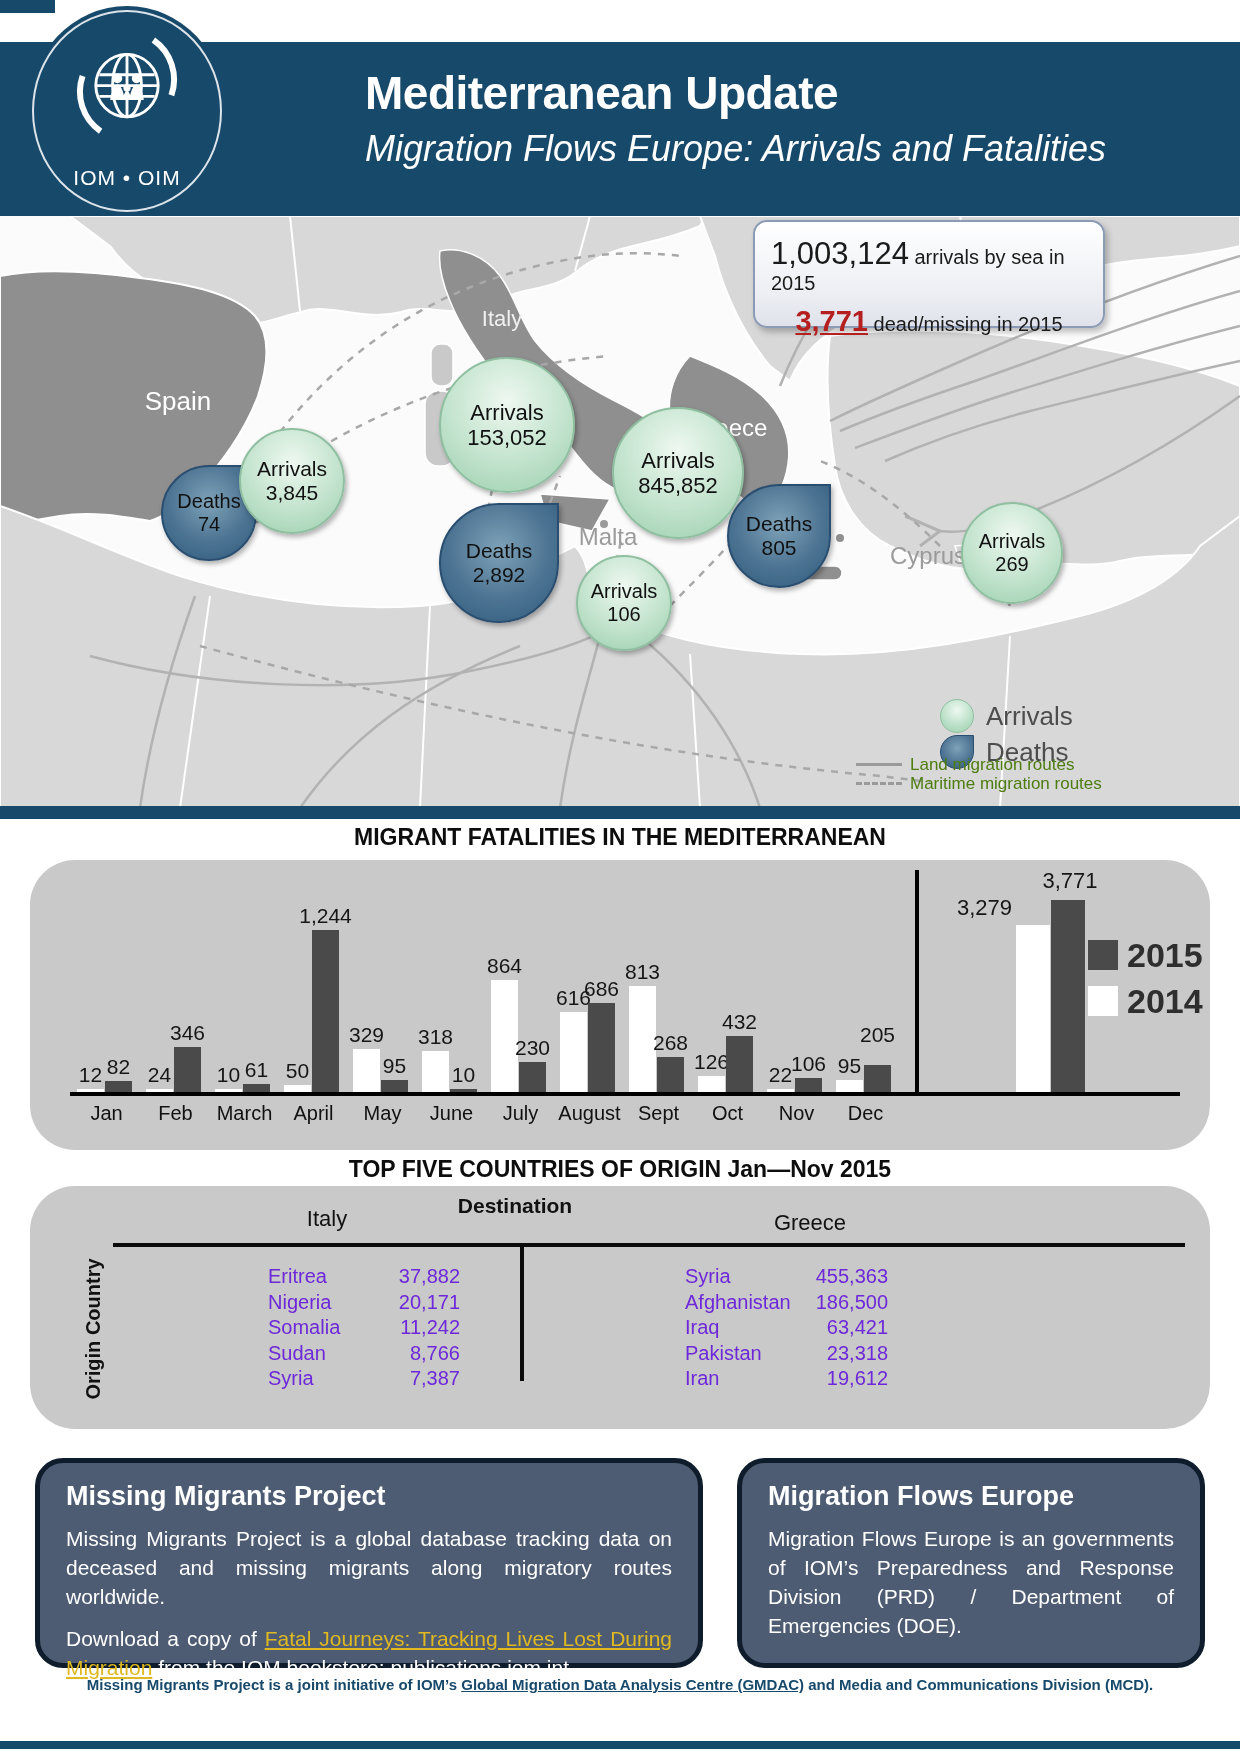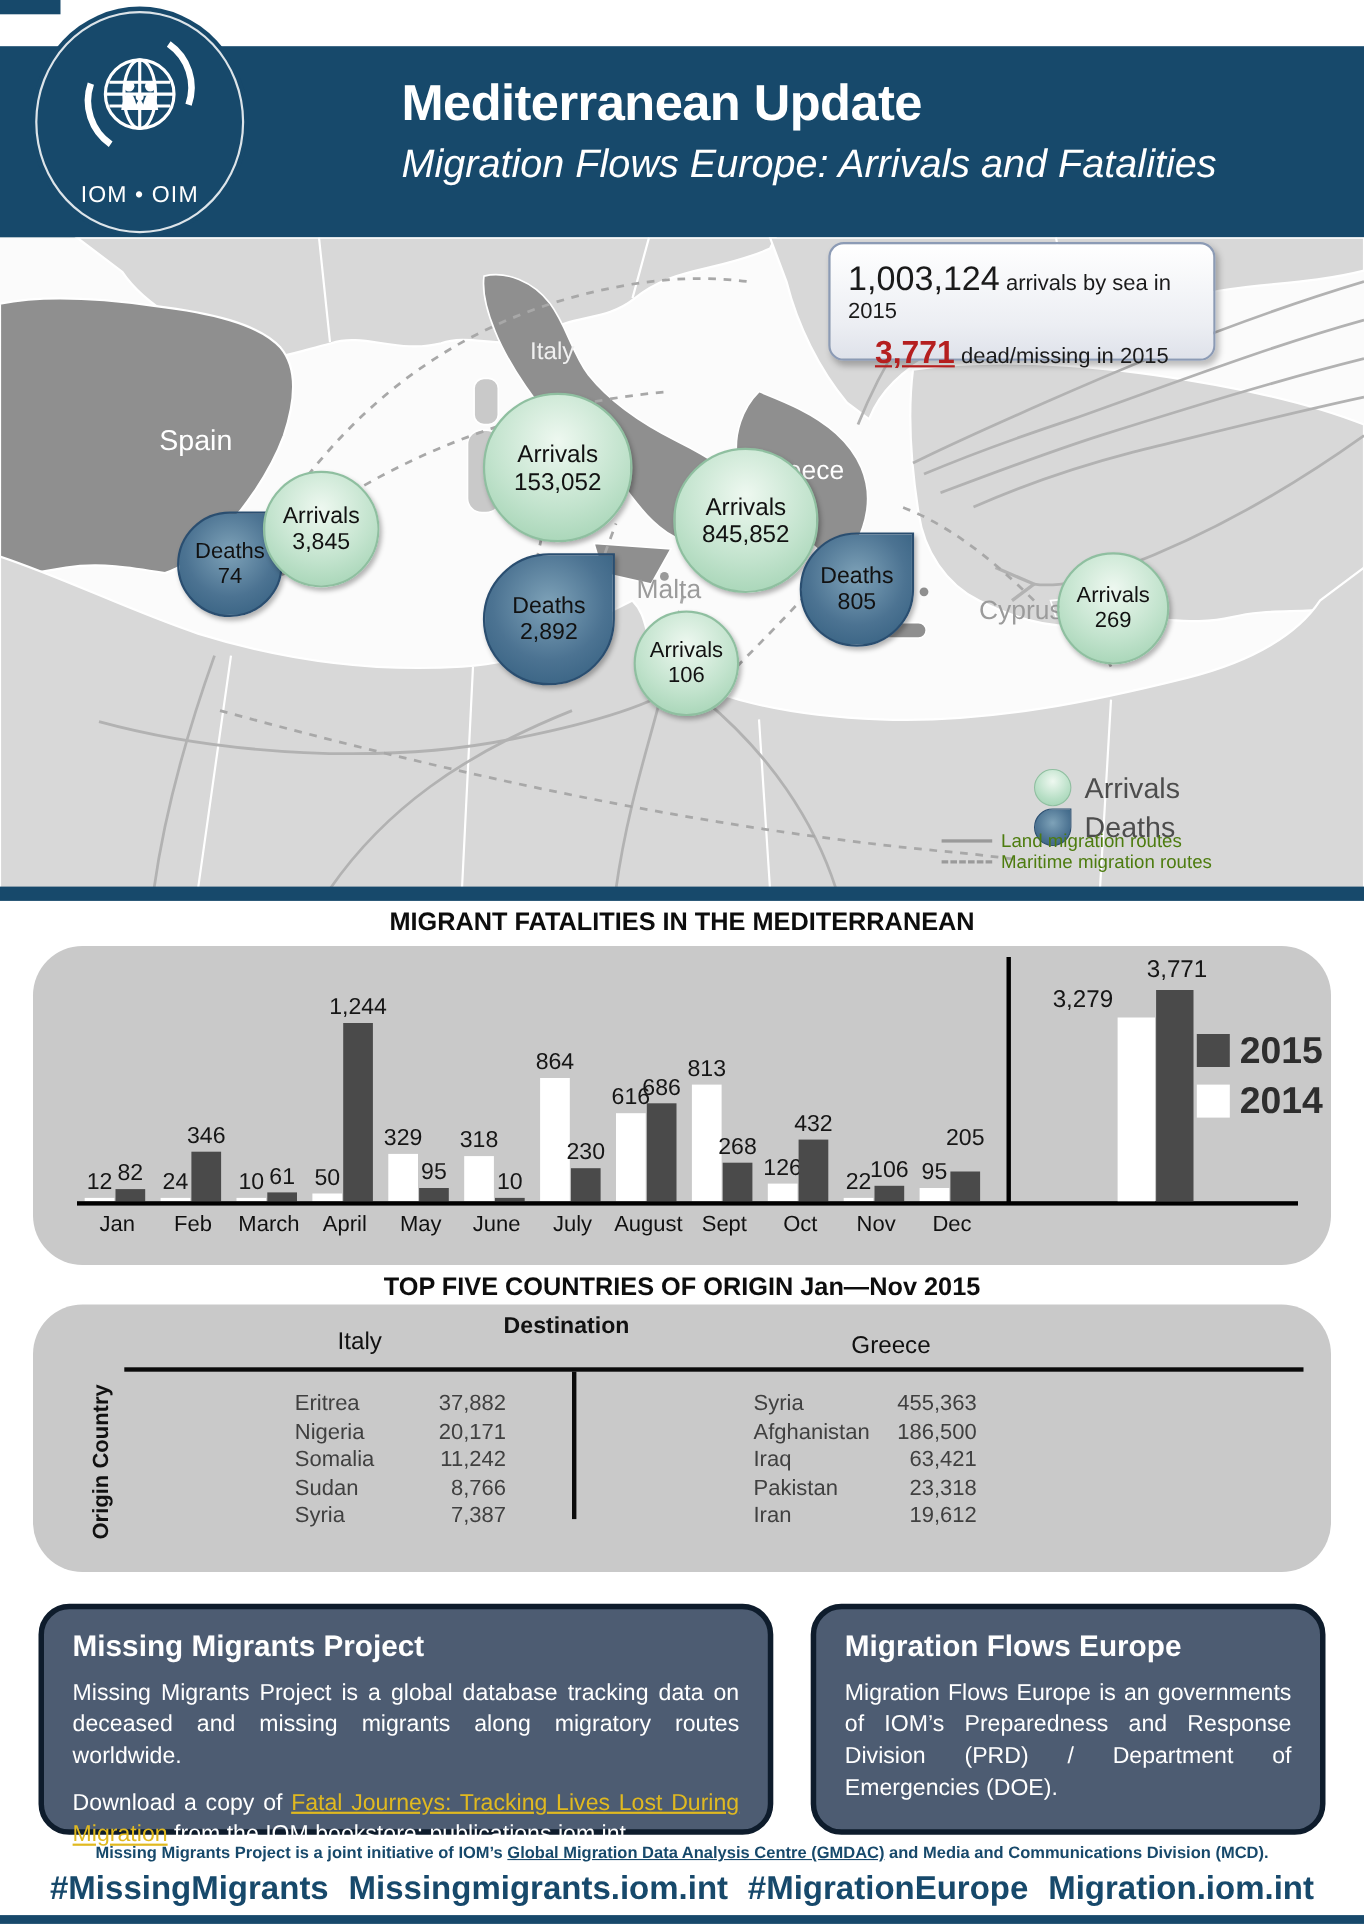--- a/index.html
+++ b/index.html
@@ -72,21 +72,21 @@
 
   
   #table-title{top:1156px;}
   .table-box{position:absolute;left:30px;top:1186px;width:1180px;height:243px;background:#c9c9c9;border-radius:45px;}
   .dest-col{position:absolute;transform:translateX(-50%);font-size:22px;color:#111;}
   .dest-head{position:absolute;transform:translateX(-50%);font-size:21px;font-weight:700;color:#111;}
   .t-hline{position:absolute;left:83px;top:57px;width:1072px;height:4px;background:#0b0b0b;}
   .t-vline{position:absolute;left:490px;top:61px;width:4px;height:134px;background:#0b0b0b;}
   .origin-axis{position:absolute;left:63px;top:143px;transform:translate(-50%,-50%) rotate(-90deg);
      font-size:20px;font-weight:700;white-space:nowrap;color:#111;}
-  .rows{position:absolute;top:79px;font-size:20px;color:#404040;}
+  .rows{position:absolute;top:79px;font-size:20px;color:#6d28d9;}
   #rows-italy{left:238px;width:192px;}
   #rows-greece{left:655px;width:203px;}
   .t-row{display:flex;height:25.5px;}
   .t-row .t-country{flex:0 0 112px;}
   .t-row .t-value{flex:1;text-align:right;}
 
   
   .info-box{position:absolute;top:1458px;height:210px;background:#4d5c72;border:5px solid #0e1c2c;border-radius:28px;
      box-sizing:border-box;padding:18px 26px;color:#fff;}
   #box-mmp{left:35px;width:668px;}
@@ -447,16 +447,15 @@
     </div>
   </div>
   <div class="info-box" id="box-mfe">
     <div class="box-title">Migration Flows Europe</div>
     <div class="box-body">Migration Flows Europe is an governments of IOM’s Preparedness and Response Division (PRD) / Department of Emergencies (DOE).</div>
   </div>
 
   <div class="joint-line">
     <span>Missing Migrants Project is a joint initiative of IOM’s </span><span class="u">Global Migration Data Analysis Centre (GMDAC)</span><span>  and Media and Communications Division (MCD).</span>
   </div>
-  <div class="hashtag-line" id="hashtag-line"><span>#MissingMigrants</span><span>Missingmigrants.iom.int</span><span>#MigrationEurope</span><span>Migration.iom.int</span></div>
   <div class="bottom-bar"></div>
 
 </div>
 
 </body></html>

